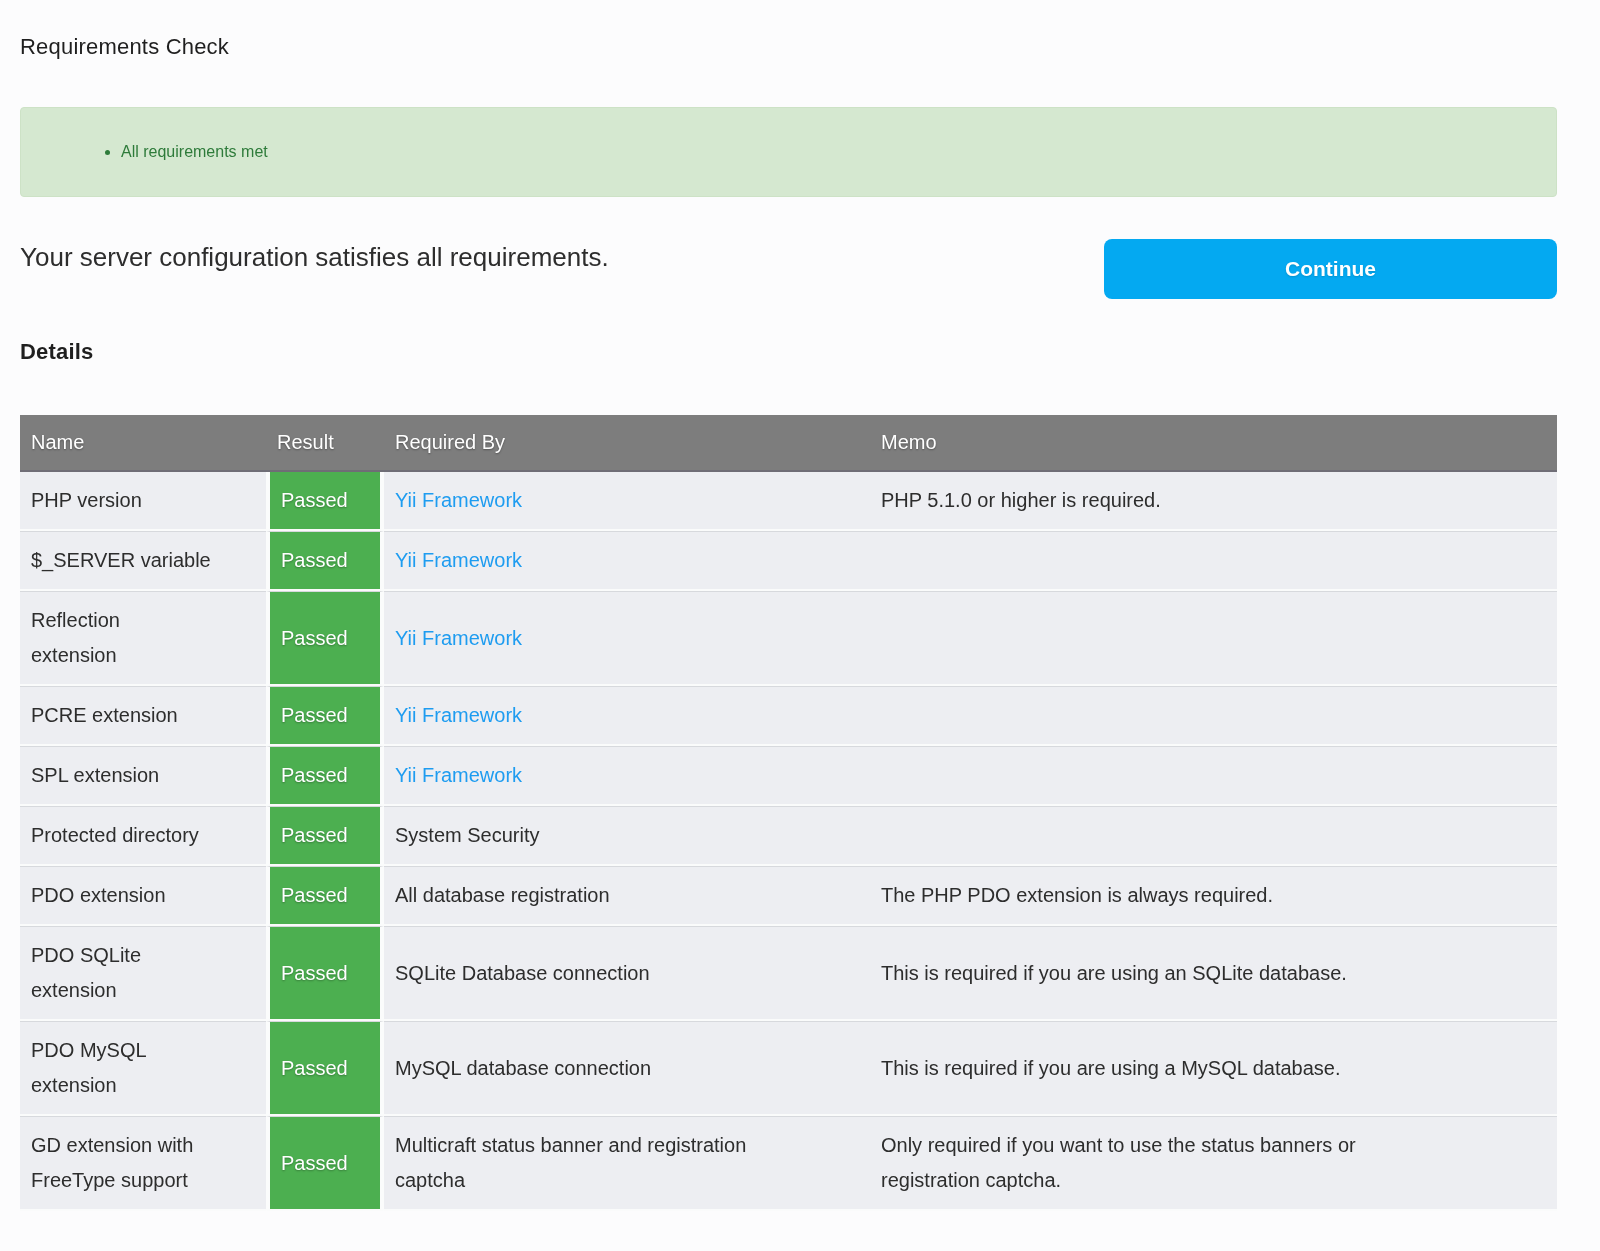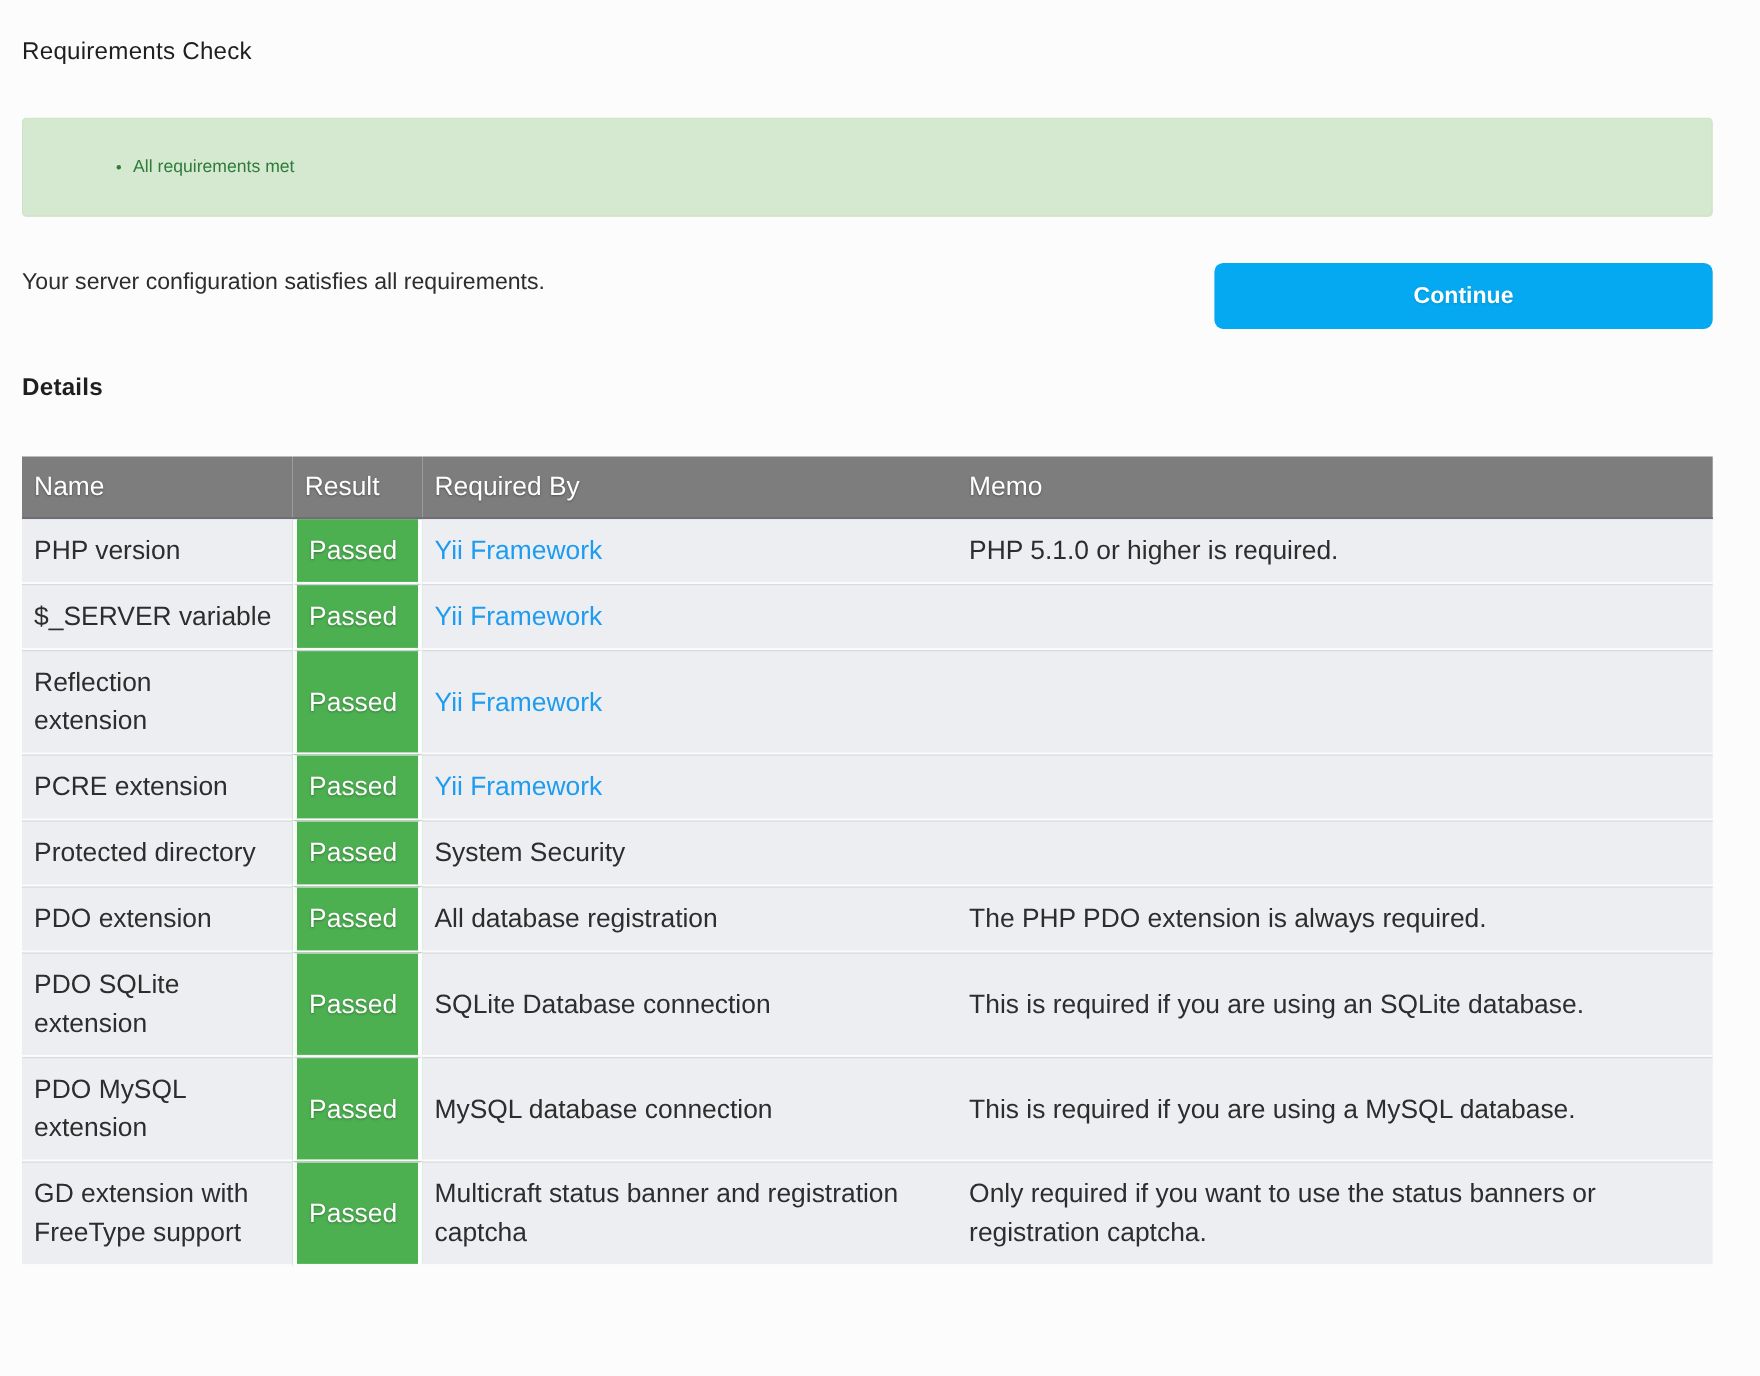--- a/index.html
+++ b/index.html
@@ -38,21 +38,21 @@
     line-height: 28px;
   }
   .summary-row {
     margin-top: 42px;
     display: flex;
     justify-content: space-between;
     align-items: flex-start;
   }
   .summary-text {
     margin: 0;
-    font-size: 21px;
+    font-size: 26px;
     line-height: 28px;
     padding-top: 4px;
     color: #2d2d2d;
   }
   .btn-continue {
     width: 453px;
     height: 60px;
     background: #04a9f1;
     color: #ffffff;
     border: none;
@@ -70,21 +70,21 @@
     margin: 0;
     padding-top: 40px;
     letter-spacing: 0.2px;
   }
   table.req-table {
     margin-top: 50px;
     width: 1537px;
     table-layout: fixed;
     border-collapse: separate;
     border-spacing: 0;
-    font-size: 24px;
+    font-size: 20px;
   }
   col.c-name     { width: 246px; }
   col.c-result   { width: 118px; }
   col.c-required { width: 486px; }
   col.c-memo     { width: 687px; }
   .req-table th {
     background: #7d7d7d;
     color: #ffffff;
     font-weight: normal;
     text-align: left;
@@ -172,20 +172,26 @@
         <td class="link">Yii Framework</td>
         <td></td>
       </tr>
       <tr>
         <td>PCRE extension</td>
         <td class="result-passed">Passed</td>
         <td class="link">Yii Framework</td>
         <td></td>
       </tr>
       <tr>
+        <td>SPL extension</td>
+        <td class="result-passed">Passed</td>
+        <td class="link">Yii Framework</td>
+        <td></td>
+      </tr>
+      <tr>
         <td>Protected directory</td>
         <td class="result-passed">Passed</td>
         <td>System Security</td>
         <td></td>
       </tr>
       <tr>
         <td>PDO extension</td>
         <td class="result-passed">Passed</td>
         <td>All database registration</td>
         <td>The PHP PDO extension is always required.</td>

